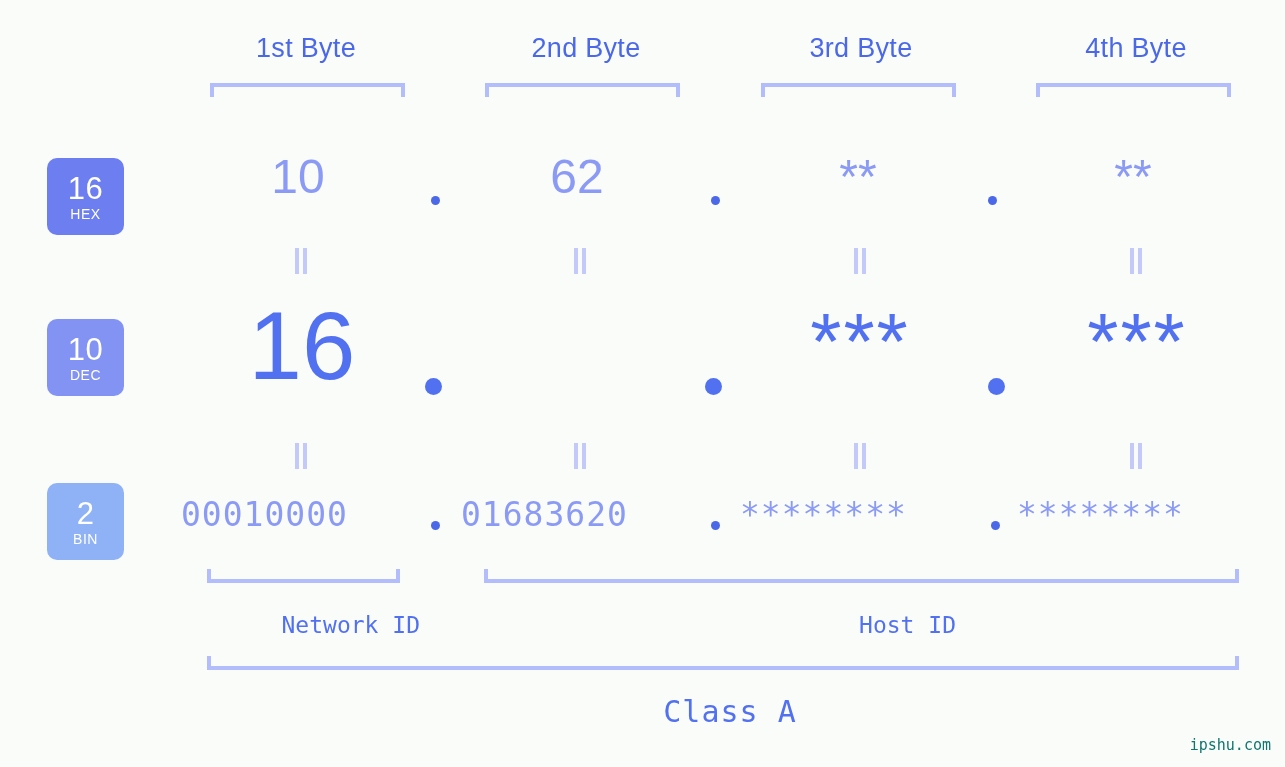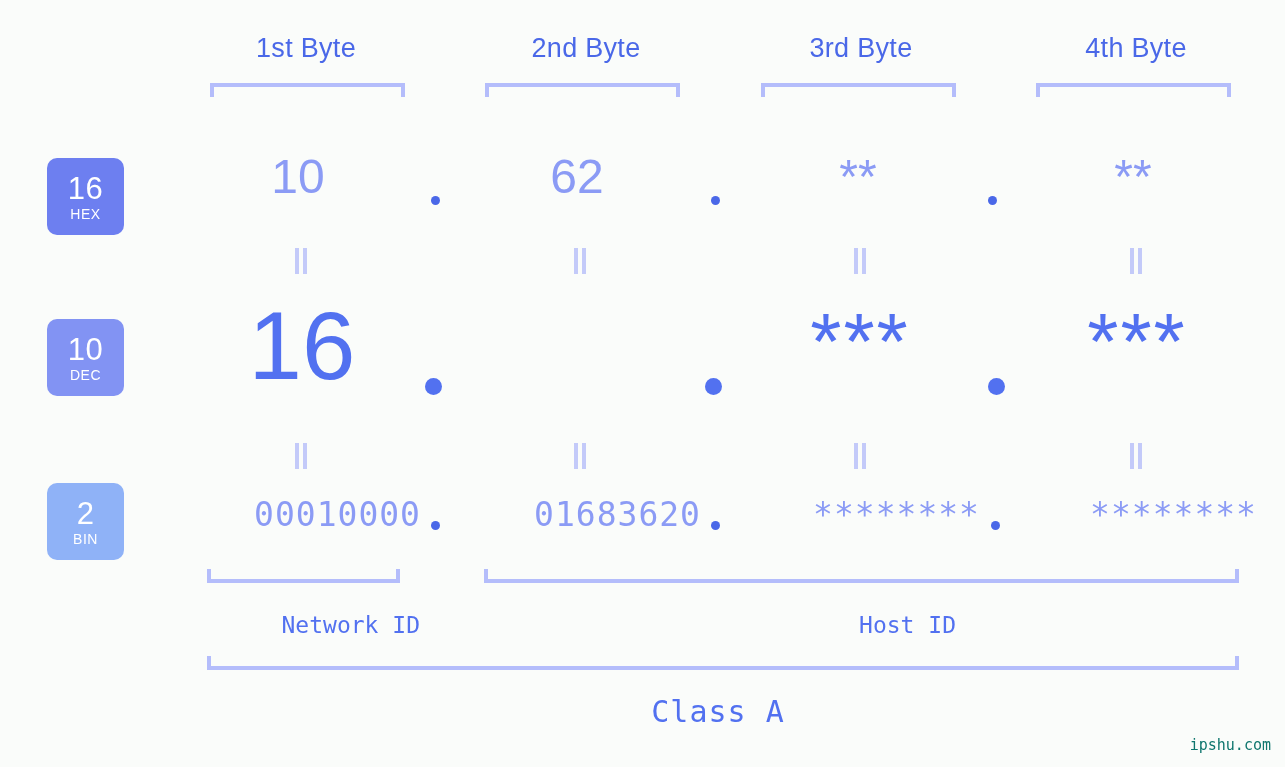--- a/index.html
+++ b/index.html
@@ -115,21 +115,21 @@
     width: 17px;
     height: 17px;
     border-radius: 50%;
     background: #5271f0;
   }
 
   
   .bin-val {
     position: absolute;
     top: 498px;
-    text-align: right;
+    text-align: left;
     font-size: 33px;
     color: #8b9bf5;
     font-family: "DejaVu Sans Mono", monospace;
     white-space: nowrap;
     line-height: 1;
     letter-spacing: 1px;
   }
   .bin-dot {
     position: absolute;
     top: 521px;
@@ -250,17 +250,17 @@
   <div class="bin-dot" style="left:991px;"></div>
   <div class="bin-val" style="left:1017px;width:240px;">********</div>
 
   <div class="bracket-up" style="left:207px;top:569px;width:193px;"></div>
   <div class="bracket-up" style="left:484px;top:569px;width:755px;"></div>
 
   <div class="id-label" style="left:188px;width:232px;">Network ID</div>
   <div class="id-label" style="left:740px;width:216px;">Host ID</div>
 
   <div class="bracket-up" style="left:207px;top:656px;width:1032px;"></div>
-  <div class="class-label" style="left:202px;width:1032px;">Class A</div>
+  <div class="class-label" style="left:214px;width:1032px;">Class A</div>
 
   <div class="watermark">ipshu.com</div>
 
 </div>
 
 </body></html>

